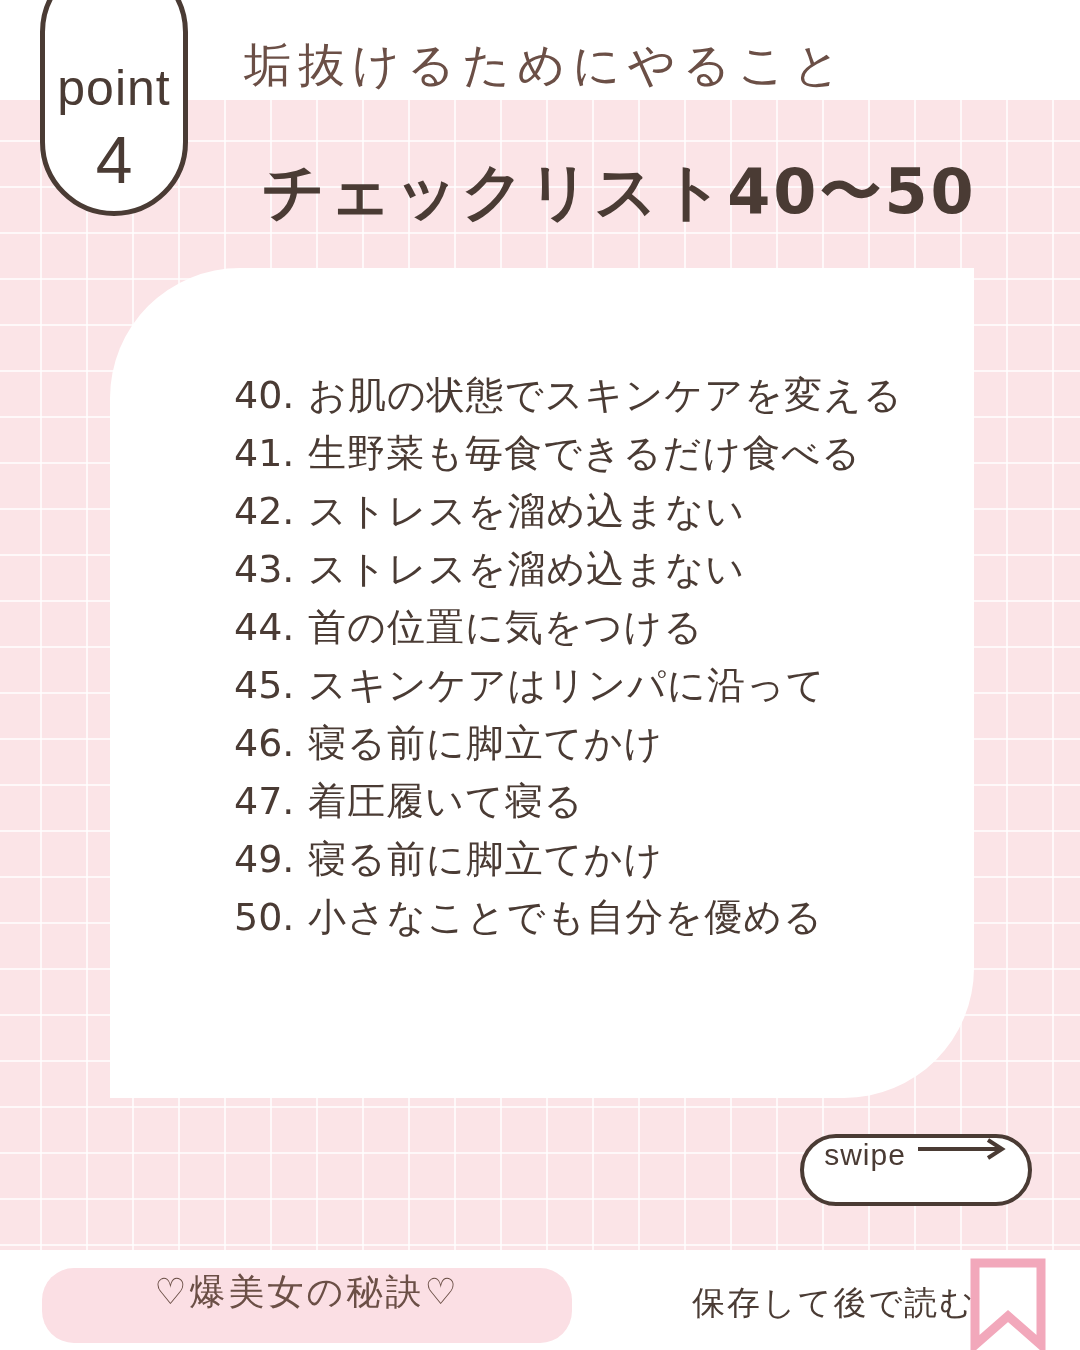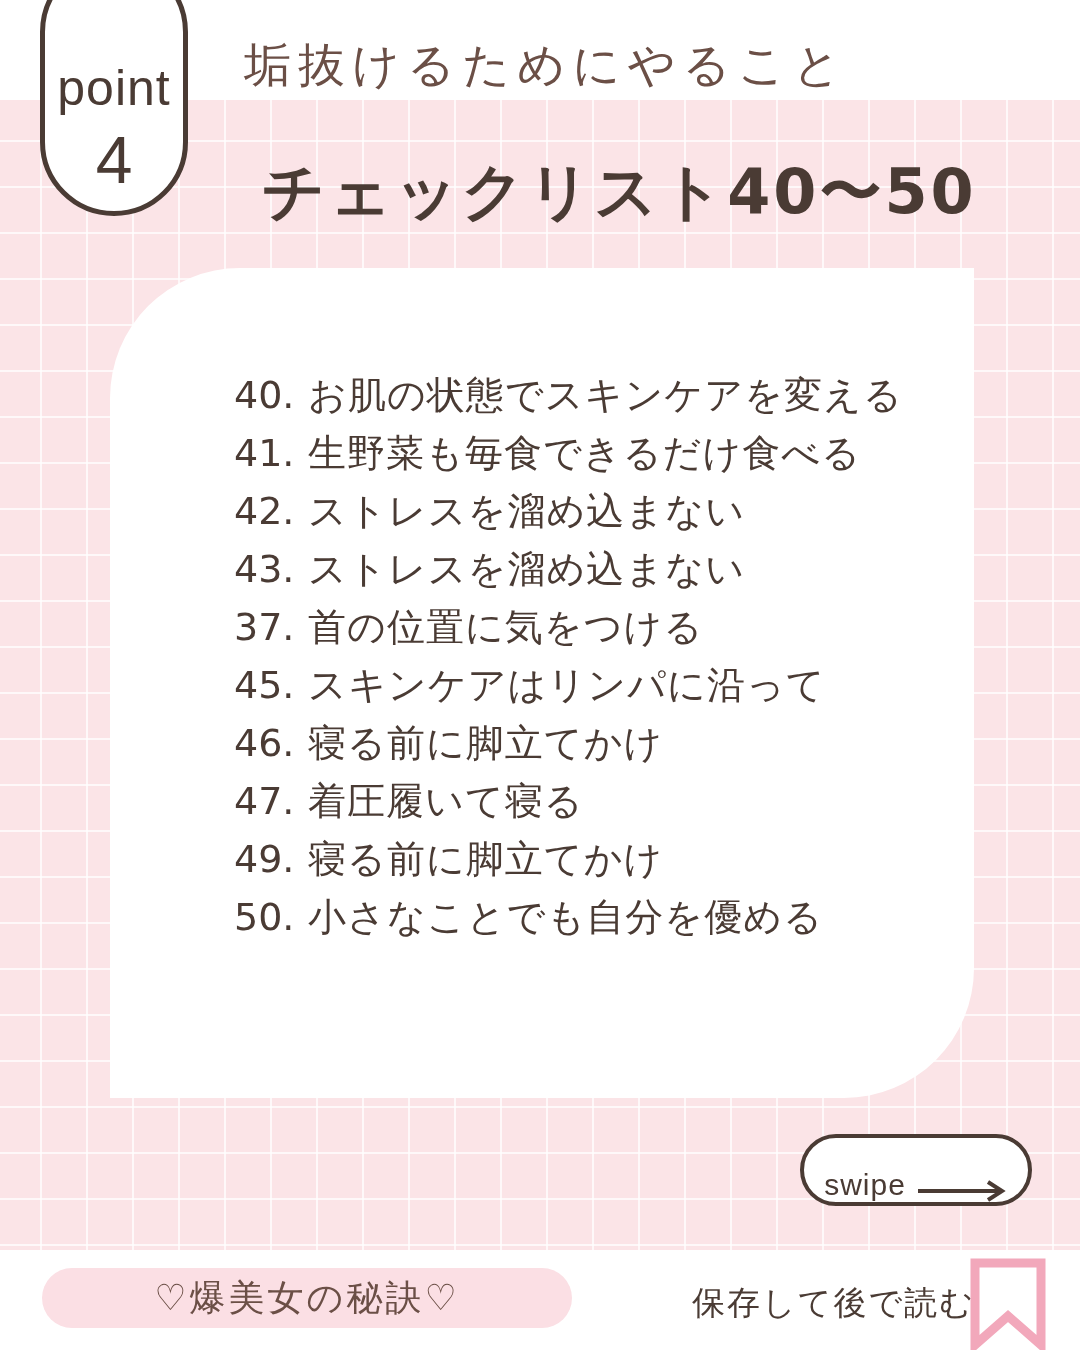--- a/index.html
+++ b/index.html
@@ -158,44 +158,44 @@
   .swipe-pill {
     position: absolute;
     left: 800px;
     top: 1134px;
     width: 232px;
     height: 72px;
     border: 4px solid #4a3b34;
     border-radius: 36px;
     background: #ffffff;
     display: flex;
-    align-items: flex-end;
+    align-items: flex-start;
     justify-content: center;
     gap: 10px;
     box-sizing: border-box;
   }
   .swipe-pill .swipe-label {
     font-size: 30px;
     color: #4a3b34;
     letter-spacing: 1px;
     font-family: "Liberation Sans", sans-serif;
   }
   .swipe-pill svg { display: block; }
 
   
   .footer-pill {
     position: absolute;
     left: 42px;
     top: 1268px;
     width: 530px;
-    height: 60px;
+    height: 75px;
     border-radius: 32px;
     background: #fbdfe4;
     display: flex;
-    align-items: center;
+    align-items: flex-start;
     justify-content: center;
   }
   .footer-pill .footer-text {
     font-size: 36px;
     color: #6b4f46;
     letter-spacing: 3px;
     font-family: "DejaVu Sans", sans-serif;
     white-space: nowrap;
   }
   .save-text {
@@ -248,21 +248,21 @@
         <span class="list-num">42.</span>
         <span class="list-text">ストレスを溜め込まない</span>
       </div>
 
       <div class="list-item">
         <span class="list-num">43.</span>
         <span class="list-text">ストレスを溜め込まない</span>
       </div>
 
       <div class="list-item">
-        <span class="list-num">37.</span>
+        <span class="list-num">44.</span>
         <span class="list-text">首の位置に気をつける</span>
       </div>
 
       <div class="list-item">
         <span class="list-num">45.</span>
         <span class="list-text">スキンケアはリンパに沿って</span>
       </div>
 
       <div class="list-item">
         <span class="list-num">46.</span>

